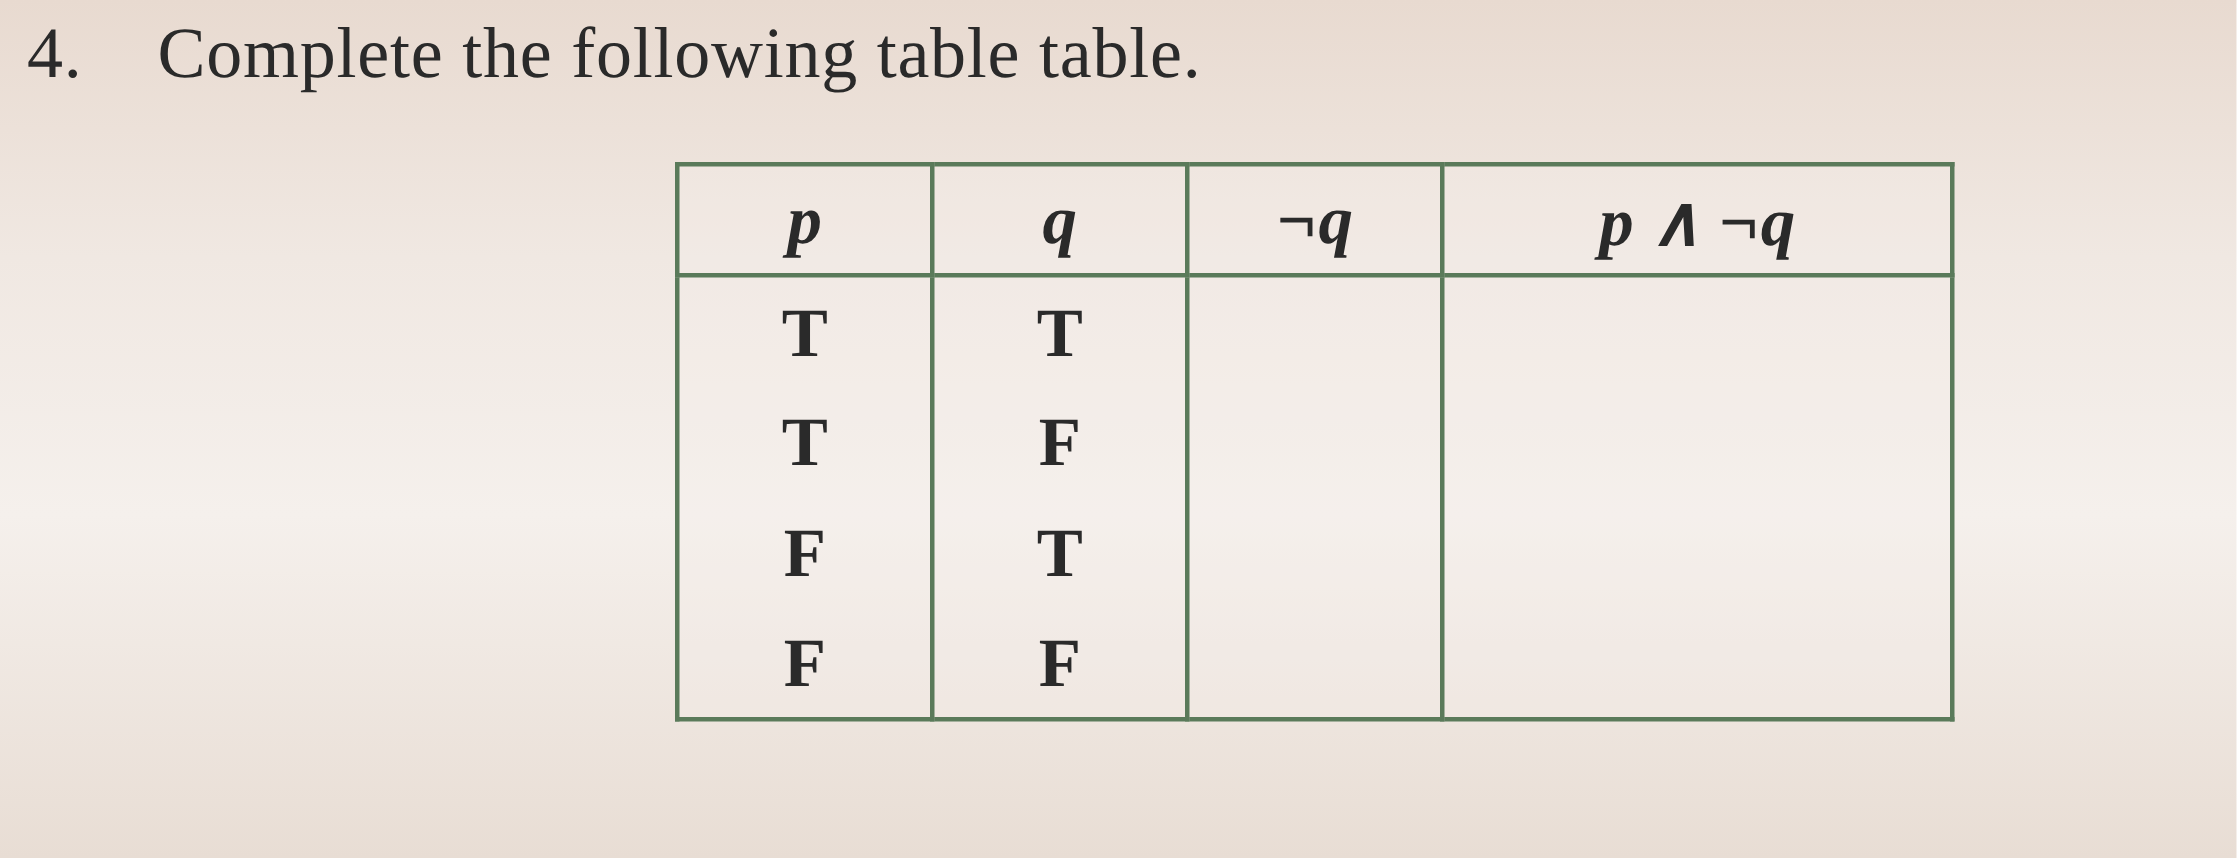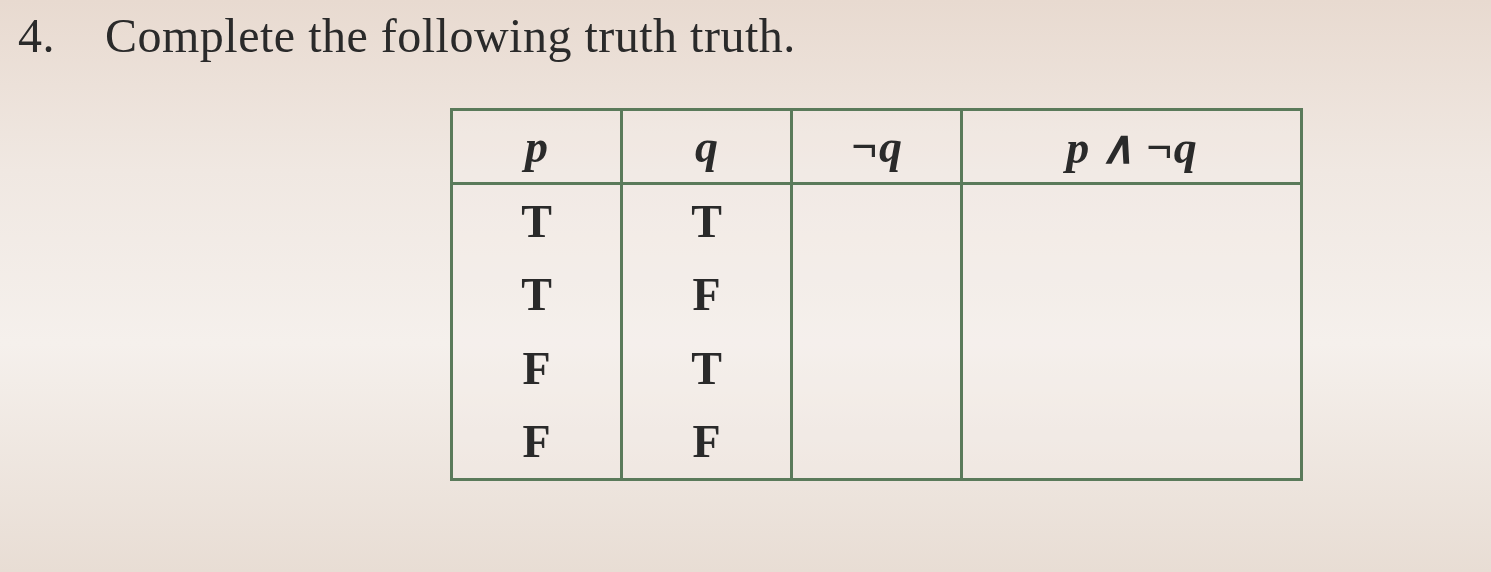--- a/index.html
+++ b/index.html
@@ -53,21 +53,21 @@
       border-bottom: 3px solid #5a7a5a;
     }
     .hdr { font-style: italic; }
   </style>
 </head>
 <body>
 
 <div class="question">
   <span>4.</span>
   <span>&nbsp;&nbsp;</span>
-  <span>Complete the following truth truth.</span>
+  <span>Complete the following table table.</span>
 </div>
 
 <div class="table-wrap">
   <table>
     <thead>
       <tr>
         <th class="hdr col-p">p</th>
         <th class="hdr col-q">q</th>
         <th class="hdr col-nq">¬q</th>
         <th class="hdr col-pnq">p ∧ ¬q</th>

